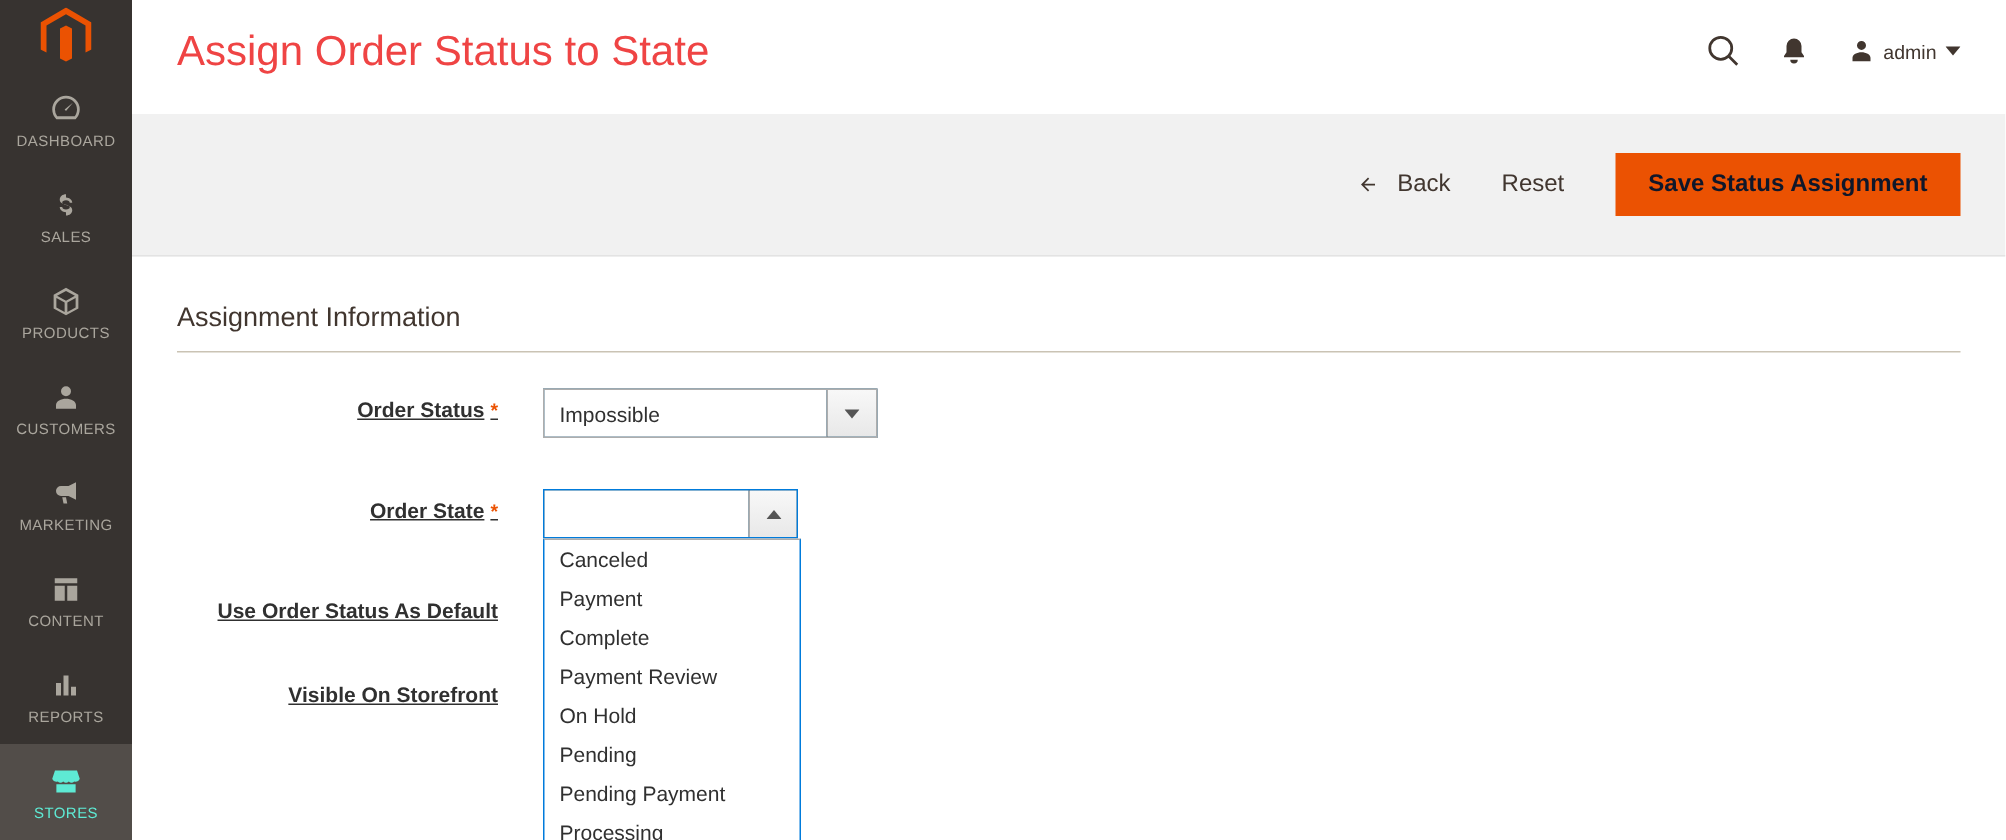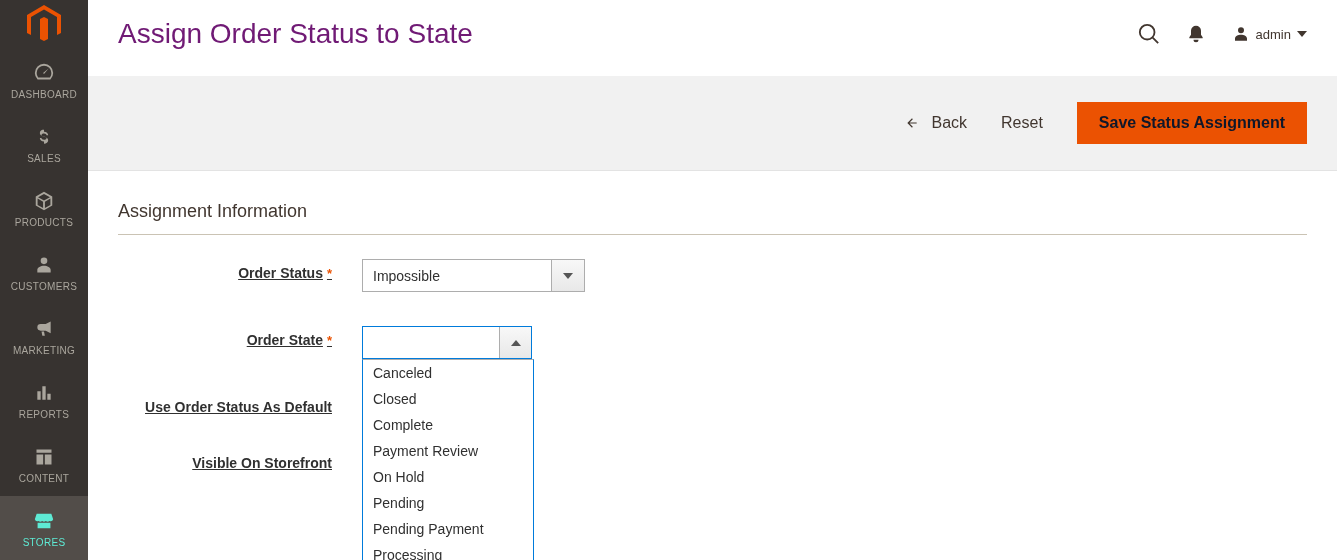--- a/index.html
+++ b/index.html
@@ -7,21 +7,21 @@
 
 .sidebar { position: fixed; left: 0; top: 0; width: 88px; height: 100%; background: #373330; display: flex; flex-direction: column; }
 .logo-wrap { height: 70px; display: flex; align-items: center; justify-content: center; }
 .nav-item { display: flex; flex-direction: column; align-items: center; justify-content: center; padding: 12px 4px; color: #aaa69d; cursor: pointer; text-align: center; }
 .nav-item.active { background: #524d49; color: #5eead4; }
 .nav-item .icon-slot { height: 26px; display: flex; align-items: center; justify-content: center; margin-bottom: 3px; }
 .nav-item .nav-label { font-size: 10px; letter-spacing: 0.3px; text-transform: uppercase; }
 
 .main { margin-left: 88px; }
 .header { display: flex; align-items: center; padding: 18px 30px 26px 30px; }
-.page-title { font-size: 28px; font-weight: 400; color: #701a75; flex: 1; }
+.page-title { font-size: 28px; font-weight: 400; color: #ef4444; flex: 1; }
 .header-tools { display: flex; align-items: center; gap: 26px; }
 .head-icon { color: #41362f; cursor: pointer; display: flex; align-items: center; }
 .admin-user { display: flex; align-items: center; gap: 6px; cursor: pointer; color: #41362f; }
 .admin-user-name { font-size: 13px; }
 
 .actionbar { background: #f1f1f1; padding: 26px 30px; display: flex; align-items: center; justify-content: flex-end; gap: 34px; border-bottom: 1px solid #e3e3e3; }
 .back-link { display: flex; align-items: center; gap: 10px; color: #41362f; font-size: 16px; cursor: pointer; }
 .reset-link { color: #41362f; font-size: 16px; cursor: pointer; }
 .primary-btn { background: #eb5202; color: #0f172a; border: none; padding: 12px 22px; font-size: 16px; font-weight: 600; cursor: pointer; }
 
@@ -90,32 +90,32 @@
     <span class="icon-slot">
         <svg width="22" height="20" viewBox="0 0 24 24">
           <path fill="currentColor" d="M20 3v14l-6-3H8a4 4 0 0 1 0-8h6l6-3M9 15l1 5h3l-1-5H9Z"></path>
         </svg>
       </span>
     <span class="nav-label">Marketing</span>
   </div>
   <div class="nav-item">
     <span class="icon-slot">
         <svg width="20" height="20" viewBox="0 0 24 24">
+          <path fill="currentColor" d="M3 3h18v4H3V3m0 6h8v12H3V9m10 0h8v12h-8V9Z"></path>
+        </svg>
+      </span>
+    <span class="nav-label">Content</span>
+  </div>
+  <div class="nav-item">
+    <span class="icon-slot">
+        <svg width="20" height="20" viewBox="0 0 24 24">
           <path fill="currentColor" d="M4 20V10h4v10H4m6 0V4h4v16h-4m6 0v-7h4v7h-4Z"></path>
         </svg>
       </span>
     <span class="nav-label">Reports</span>
-  </div>
-  <div class="nav-item">
-    <span class="icon-slot">
-        <svg width="20" height="20" viewBox="0 0 24 24">
-          <path fill="currentColor" d="M3 3h18v4H3V3m0 6h8v12H3V9m10 0h8v12h-8V9Z"></path>
-        </svg>
-      </span>
-    <span class="nav-label">Content</span>
   </div>
   <div class="nav-item active">
     <span class="icon-slot">
         <svg width="22" height="22" viewBox="0 0 24 24">
           <path fill="currentColor" d="M4 4h16l2 6a3 3 0 0 1-4 2 3 3 0 0 1-4 0 3 3 0 0 1-4 0 3 3 0 0 1-4 0 3 3 0 0 1-4-2l2-6m1 10h14v6H5v-6Z"></path>
         </svg>
       </span>
     <span class="nav-label">Stores</span>
   </div>
 </div>
@@ -187,21 +187,21 @@
         <div class="combo open" style="width:170px">
           <input class="combo-input" value="" style="">
           <div class="combo-toggle">
             <svg width="10" height="10" viewBox="0 0 10 10">
                 <path fill="#555" d="M0 8h10L5 2Z"></path>
               </svg>
           </div>
         </div>
         <div class="dropdown-list">
           <div class="dropdown-item">Canceled</div>
-          <div class="dropdown-item">Closed</div>
+          <div class="dropdown-item">Payment</div>
           <div class="dropdown-item">Complete</div>
           <div class="dropdown-item">Payment Review</div>
           <div class="dropdown-item">On Hold</div>
           <div class="dropdown-item">Pending</div>
           <div class="dropdown-item">Pending Payment</div>
           <div class="dropdown-item">Processing</div>
         </div>
       </div>
     </div>
 

